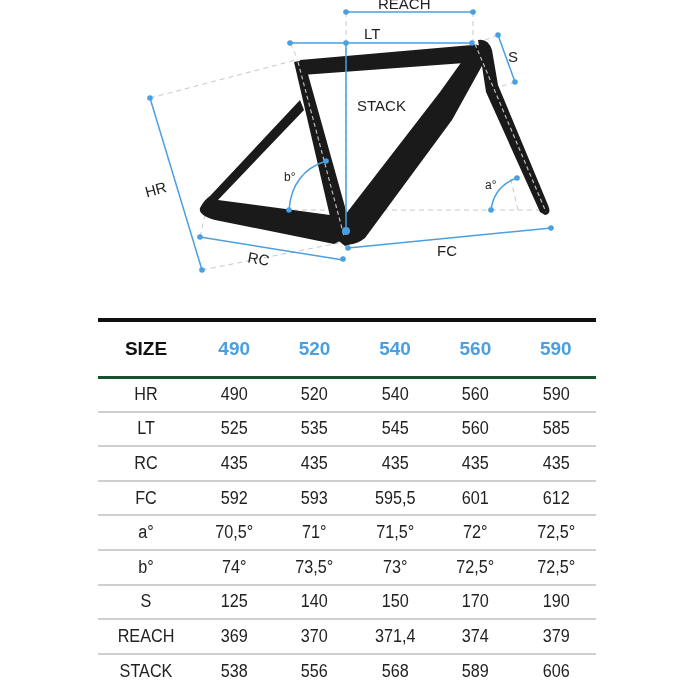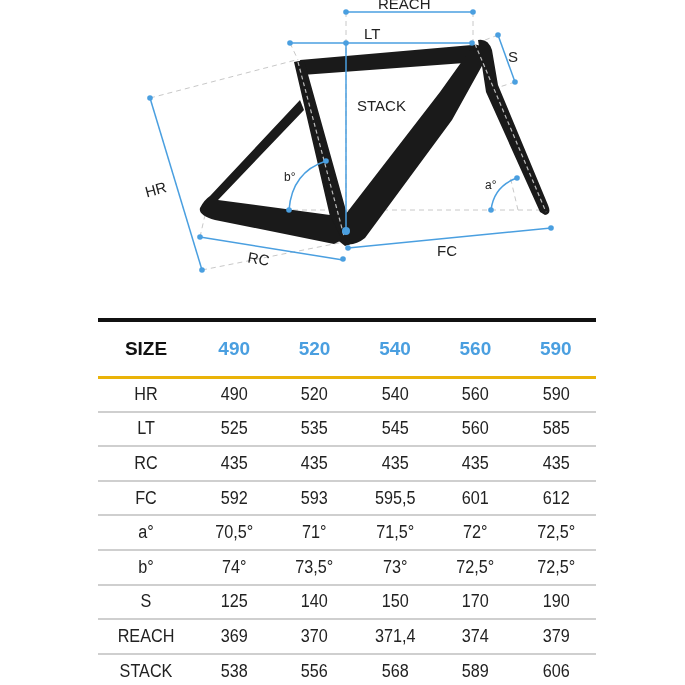--- a/index.html
+++ b/index.html
@@ -1,21 +1,21 @@
 <!DOCTYPE html>
 <html><head>
 <meta charset="utf-8">
 <style>
   html,body{margin:0;padding:0;background:#fff;}
   body{width:685px;height:685px;position:relative;overflow:hidden;font-family:"Liberation Sans",sans-serif;}
   #diagram{position:absolute;left:0;top:0;width:685px;height:290px;}
   #diagram text{font-family:"Liberation Sans",sans-serif;font-size:15px;fill:#222;}
   #geo-table{position:absolute;left:98px;top:318px;width:498px;border-collapse:collapse;table-layout:fixed;}
   #geo-table th,#geo-table td{text-align:center;padding:0;}
-  #geo-table thead tr{height:57px;border-top:4px solid #111;border-bottom:3px solid #eab308;}
+  #geo-table thead tr{height:57px;border-top:4px solid #111;border-bottom:3px solid #14532d;}
   #geo-table thead th{font-size:19px;font-weight:bold;color:#4a9fe0;vertical-align:middle;}
   #geo-table thead th.first{color:#111;}
   #geo-table tbody tr{height:34.6px;border-bottom:2px solid #cfcfcf;}
   #geo-table tbody tr:last-child{border-bottom:none;}
   #geo-table tbody td{font-size:18px;color:#222;transform:scaleX(0.9);}
   col.c0{width:96px;}
 </style>
 </head>
 <body>
 

